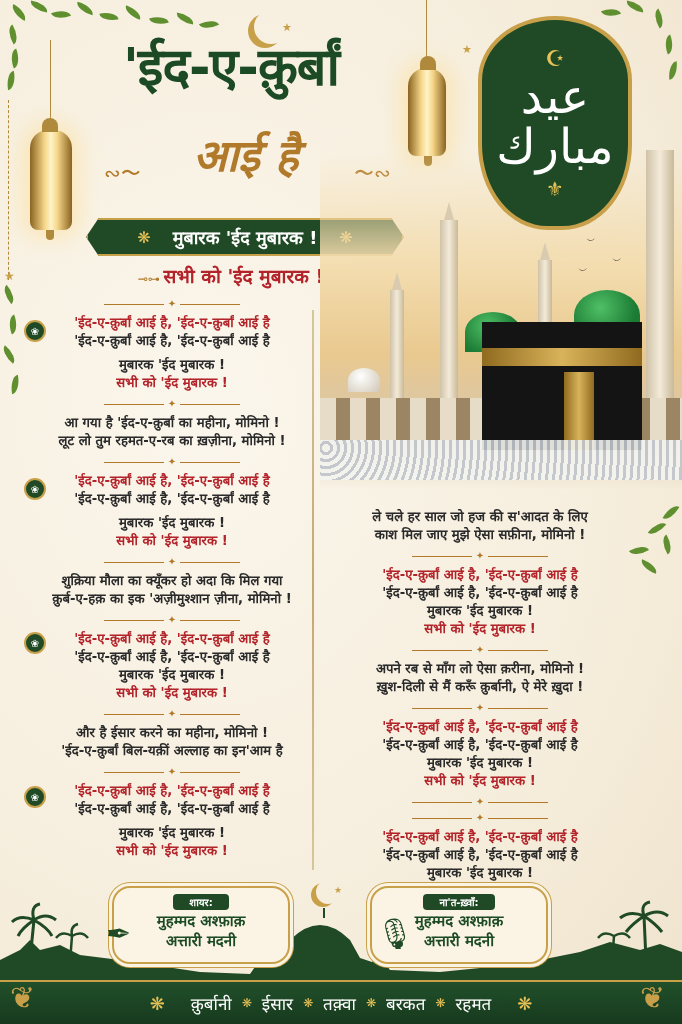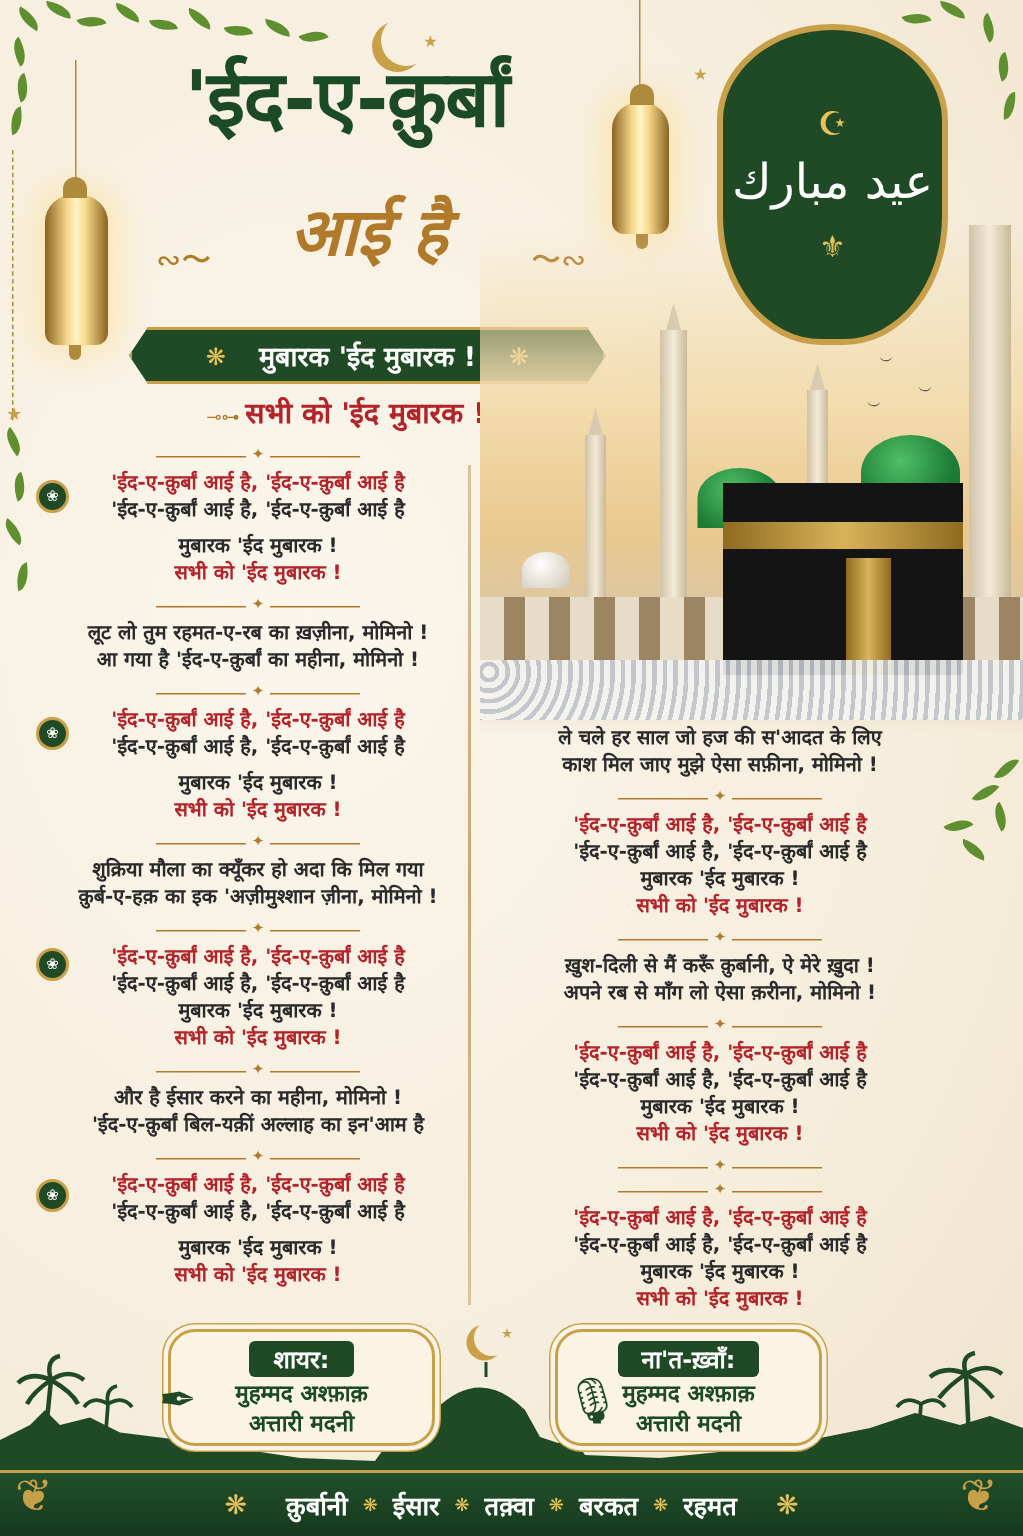--- a/index.html
+++ b/index.html
@@ -54,21 +54,21 @@
   .sub-heading .orn { color:#b07a2a; font-size:12px; font-weight:normal; }
 
   
   .emblem {
     position:absolute; left:478px; top:16px; width:154px; height:214px;
     background:#1f4a25; border:4px solid #c9a04a;
     border-radius:50% 50% 45% 45% / 30% 30% 40% 40%;
     display:flex; flex-direction:column; align-items:center; justify-content:center;
   }
   .emblem-ar {
-    color:#fff; font-family:"DejaVu Serif", serif; font-size:32px; line-height:50px;
+    color:#fff; font-family:"DejaVu Serif", serif; font-size:48px; line-height:50px;
     text-align:center; direction:rtl;
   }
   .emblem-moon { color:#e8c257; font-size:22px; }
   .emblem-fleur { color:#e8c257; font-size:20px; margin-top:6px; }
 
   
   .scene {
     position:absolute; left:320px; top:150px; width:362px; height:340px;
     background: linear-gradient(180deg, rgba(246,238,221,0) 0%, #f3dcae 35%, #e9c98f 60%, #d9c6a8 80%, rgba(246,238,221,0) 100%);
     overflow:hidden;
@@ -104,31 +104,31 @@
   
   .silhouette { position:absolute; left:0; top:900px; width:682px; height:90px; }
   .credit-card {
     position:absolute; top:886px; width:178px; height:78px;
     background:#fbf4e4; border:2px solid #c9a04a; border-radius:18px;
     box-shadow:0 0 0 3px #fbf4e4, 0 0 0 4px #c9a04a;
     text-align:center;
   }
   .credit-label {
     display:inline-block; margin-top:6px; padding:1px 16px; background:#1f4a25; color:#fff;
-    font-size:16px; font-weight:bold; border-radius:4px;
+    font-size:10px; font-weight:bold; border-radius:4px;
   }
   .credit-name { color:#1c4a25; font-weight:bold; font-size:15px; line-height:18px; margin-top:2px; }
   .credit-icon { position:absolute; left:-8px; top:28px; font-size:30px; color:#1f4a25; }
   .footer-band {
     position:absolute; left:0; top:980px; width:682px; height:44px;
     background:linear-gradient(#21502a,#17391e);
     border-top:2px solid #c9a04a;
     display:flex; align-items:center; justify-content:center; gap:10px;
   }
-  .footer-word { color:#fff; font-weight:bold; font-size:17px; }
+  .footer-word { color:#fff; font-weight:normal; font-size:17px; }
   .footer-sep { color:#e8c257; font-size:12px; }
   .footer-flower { color:#e8c257; font-size:18px; margin:0 16px; }
   .corner-orn { position:absolute; top:980px; color:#c9a04a; font-size:30px; }
 </style>
 </head>
 <body>
 
 <div>
   <div class="leaf" style="left:10px;top:8px;transform:rotate(30deg)"></div>
   <div class="leaf" style="left:30px;top:2px;transform:rotate(10deg)"></div>
@@ -234,22 +234,22 @@
     <div class="line chorus-dark">'ईद-ए-क़ुर्बां आई है, 'ईद-ए-क़ुर्बां आई है</div>
     <div class="line chorus-dark" style="margin-top:6px">मुबारक 'ईद मुबारक !</div>
     <div class="line chorus-red">सभी को 'ईद मुबारक !</div>
   </div>
   <div class="divider">
       <span class="bar"></span>
       <span class="dot">✦</span>
       <span class="bar"></span>
     </div>
   <div class="block">
+    <div class="line">आ गया है 'ईद-ए-क़ुर्बां का महीना, मोमिनो !</div>
     <div class="line">लूट लो तुम रहमत-ए-रब का ख़ज़ीना, मोमिनो !</div>
-    <div class="line">आ गया है 'ईद-ए-क़ुर्बां का महीना, मोमिनो !</div>
   </div>
   <div class="divider">
       <span class="bar"></span>
       <span class="dot">✦</span>
       <span class="bar"></span>
     </div>
   <div class="block">
     <div class="line chorus-red">'ईद-ए-क़ुर्बां आई है, 'ईद-ए-क़ुर्बां आई है</div>
     <div class="line chorus-dark">'ईद-ए-क़ुर्बां आई है, 'ईद-ए-क़ुर्बां आई है</div>
     <div class="line chorus-dark" style="margin-top:6px">मुबारक 'ईद मुबारक !</div>
@@ -290,21 +290,21 @@
       <span class="bar"></span>
     </div>
   <div class="block">
     <div class="line chorus-red">'ईद-ए-क़ुर्बां आई है, 'ईद-ए-क़ुर्बां आई है</div>
     <div class="line chorus-dark">'ईद-ए-क़ुर्बां आई है, 'ईद-ए-क़ुर्बां आई है</div>
     <div class="line chorus-dark" style="margin-top:6px">मुबारक 'ईद मुबारक !</div>
     <div class="line chorus-red">सभी को 'ईद मुबारक !</div>
   </div>
 </div>
 
-<div class="verse-col" style="left:330px;top:484px;width:300px">
+<div class="verse-col" style="left:330px;top:508px;width:300px">
   <div class="block">
     <div class="line">ले चले हर साल जो हज की स'आदत के लिए</div>
     <div class="line">काश मिल जाए मुझे ऐसा सफ़ीना, मोमिनो !</div>
   </div>
   <div class="divider">
       <span class="bar"></span>
       <span class="dot">✦</span>
       <span class="bar"></span>
     </div>
   <div class="block">
@@ -312,22 +312,22 @@
     <div class="line chorus-dark">'ईद-ए-क़ुर्बां आई है, 'ईद-ए-क़ुर्बां आई है</div>
     <div class="line chorus-dark">मुबारक 'ईद मुबारक !</div>
     <div class="line chorus-red">सभी को 'ईद मुबारक !</div>
   </div>
   <div class="divider">
       <span class="bar"></span>
       <span class="dot">✦</span>
       <span class="bar"></span>
     </div>
   <div class="block">
+    <div class="line">अपने रब से माँग लो ऐसा क़रीना, मोमिनो !</div>
     <div class="line">ख़ुश-दिली से मैं करूँ क़ुर्बानी, ऐ मेरे ख़ुदा !</div>
-    <div class="line">अपने रब से माँग लो ऐसा क़रीना, मोमिनो !</div>
   </div>
   <div class="divider">
       <span class="bar"></span>
       <span class="dot">✦</span>
       <span class="bar"></span>
     </div>
   <div class="block">
     <div class="line chorus-red">'ईद-ए-क़ुर्बां आई है, 'ईद-ए-क़ुर्बां आई है</div>
     <div class="line chorus-dark">'ईद-ए-क़ुर्बां आई है, 'ईद-ए-क़ुर्बां आई है</div>
     <div class="line chorus-dark">मुबारक 'ईद मुबारक !</div>

